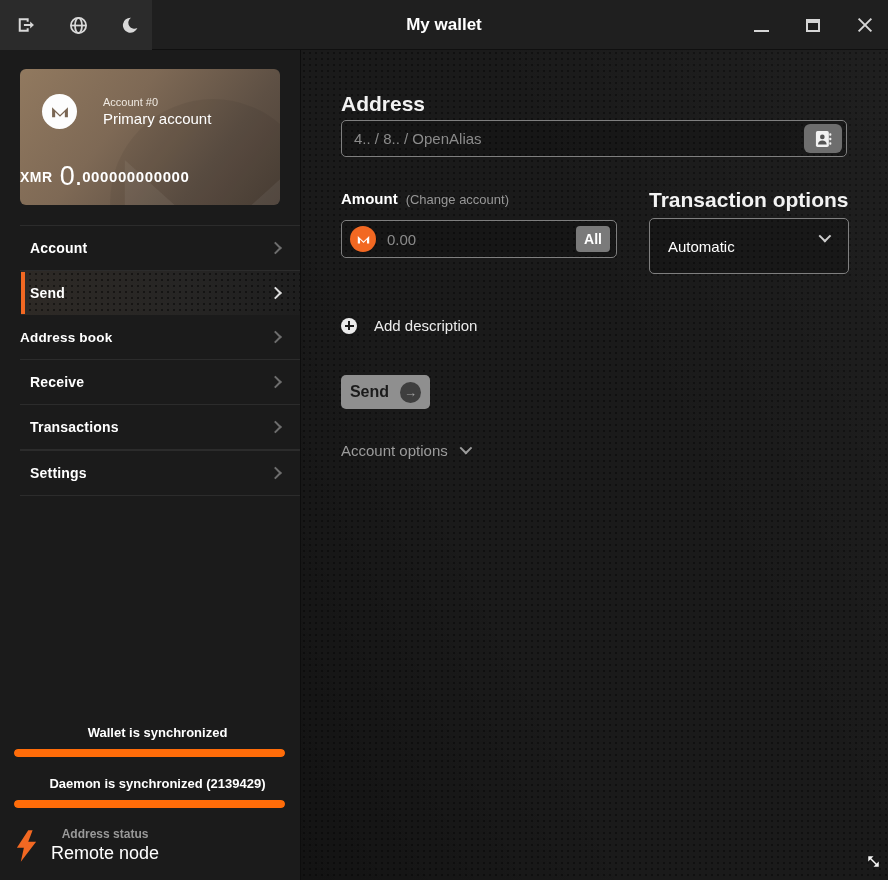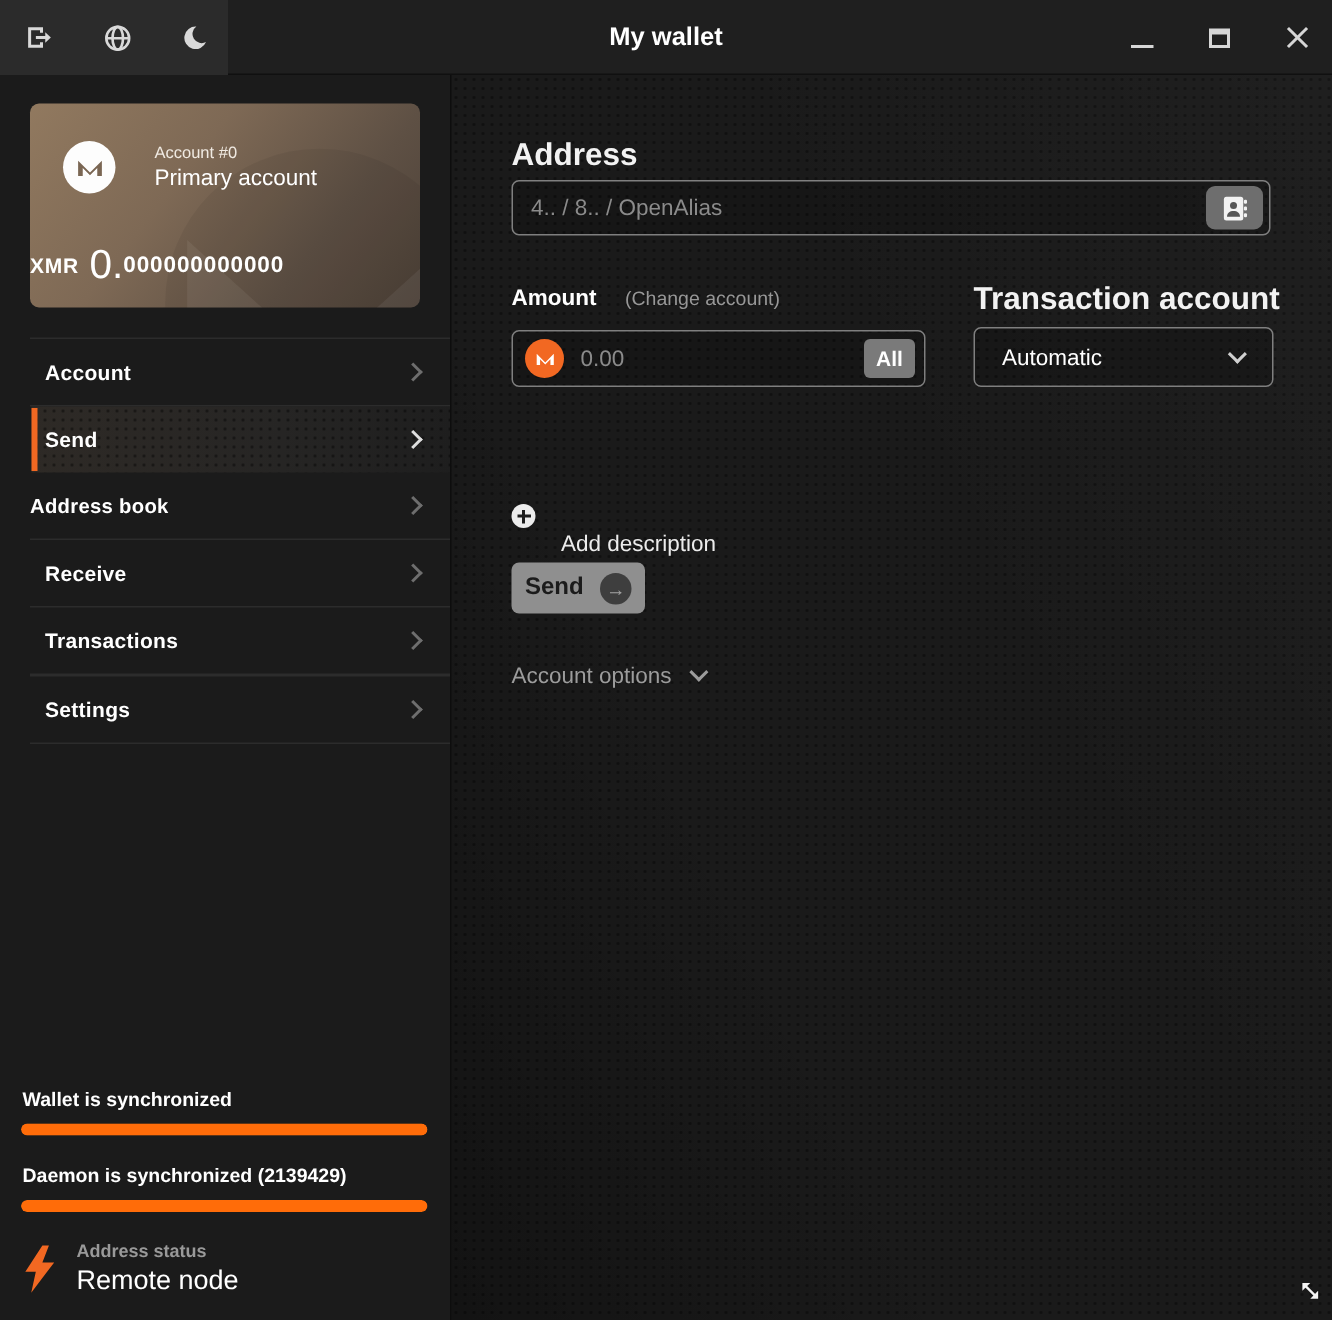--- a/index.html
+++ b/index.html
@@ -58,40 +58,40 @@
     width:4px; background:#f26822; z-index:2; }
   .menu-item.active::after { content:""; position:absolute; left:21px; right:0; top:0; bottom:0;
     background:
       radial-gradient(rgba(0,0,0,.45) .8px, rgba(0,0,0,0) 1.1px),
       linear-gradient(90deg,#2e2a26 0%,#262524 60%,#1e1e1e 100%);
     background-size:6px 6px, auto; }
   .menu-item.active .chev { border-color:#dedede; z-index:3; }
   .menu-item > span { position:relative; z-index:3; }
 
   
-  .status { position:absolute; left:0; right:0; bottom:0; padding-bottom:10px; }
+  .status { position:absolute; left:0; right:0; bottom:0; padding-bottom:10px;text-align:center; }
   .sync-label { margin:0 0 9px 15px; font-size:13px; font-weight:bold; color:#fff; }
   .bar { margin:0 0 19px 14px; width:271px; height:8px; border-radius:4px; background:#3a2a1d; overflow:hidden; }
   .bar-fill { height:100%; border-radius:4px; background:#ff6c09; }
   .network { display:flex; align-items:center; gap:14px; margin:19px 0 6px 16px; }
   .net-text .net-label { font-size:12px; font-weight:bold; color:#999999; margin-bottom:2px; }
   .net-text .net-value { font-size:18px; font-weight:500; color:#fff; }
 
   
   .main { position:absolute; left:300px; top:50px; right:0; bottom:0;
     background-color:#1a1a1a; border-left:1px solid #0d0d0d;
     background-image:
       linear-gradient(244deg, rgba(255,255,255,.022) 0%, rgba(255,255,255,0) 42%),
       linear-gradient(64deg, rgba(0,0,0,.28) 0%, rgba(0,0,0,0) 34%),
       radial-gradient(rgba(0,0,0,.38) .8px, rgba(0,0,0,0) 1.1px);
     background-size:auto,auto,6px 6px; }
 
   .field-label { position:absolute; font-size:21px; color:#f2f2f2;font-weight:bold; }
   .addr-label { left:40px; top:42px; }
-  .amount-label-row { position:absolute; left:40px; top:140px; display:flex; align-items:baseline; gap:19px; }
+  .amount-label-row { position:absolute; left:40px; top:140px; display:flex; align-items:baseline; gap:8px; }
   .amount-label { font-size:15px; font-weight:bold; color:#fff; }
   .change-account { font-size:13px; color:#979797; cursor:pointer; }
   .priority-label { left:348px; top:138px; }
 
   .addr-input-wrap { position:absolute; left:40px; top:70px; width:506px; height:37px;
     border:1px solid #7f7f7f; border-radius:5px; background:rgba(0,0,0,.14);
     display:flex; align-items:center; }
   .addr-input-wrap input { flex:1; height:100%; background:transparent; border:none; outline:none;
     color:#fff; font-size:15px; padding:0 10px 0 12px; font-family:"Liberation Sans",sans-serif; }
   input::placeholder { color:#8b8b8b; opacity:1; }
@@ -102,33 +102,33 @@
     border:1px solid #7f7f7f; border-radius:5px; background:rgba(0,0,0,.14);
     display:flex; align-items:center; }
   .xmr-icon { width:26px; height:26px; border-radius:50%; background:#f26822; margin:0 0 0 8px;
     display:flex; align-items:center; justify-content:center; flex:0 0 auto; }
   .amount-wrap input { flex:1; min-width:0; height:100%; background:transparent; border:none; outline:none;
     color:#fff; font-size:15px; padding:0 8px 0 11px; font-family:"Liberation Sans",sans-serif; }
   .all-btn { width:34px; height:26px; margin-right:6px; border-radius:4px; background:#7a7a7a;
     color:#fff; font-size:14px; font-weight:bold; display:flex; align-items:center; justify-content:center;
     cursor:pointer; flex:0 0 auto; }
 
-  .priority-select { position:absolute; left:348px; top:168px; width:200px; height:40px;
+  .priority-select { position:absolute; left:348px; top:168px; width:200px; height:56px;
     border:1px solid #7f7f7f; border-radius:5px; background:rgba(0,0,0,.14);
     display:flex; align-items:center; padding-left:18px; font-size:15px; color:#fff; cursor:pointer; }
   .chev-down { width:9px; height:9px; border-right:2px solid #cfcfcf; border-bottom:2px solid #cfcfcf;
     transform:rotate(45deg) translateY(-2px); }
   .priority-select .chev-down { position:absolute; right:20px; top:14px; }
 
   .add-desc { position:absolute; left:40px; top:267px; display:flex; align-items:center; gap:17px; cursor:pointer; }
   .plus-icon { width:16px; height:16px; border-radius:50%; background:#ececec; position:relative; }
   .plus-icon::before, .plus-icon::after { content:""; position:absolute; background:#1d1d1d; }
   .plus-icon::before { left:7px; top:3.5px; width:2px; height:9px; }
   .plus-icon::after  { left:3.5px; top:7px; width:9px; height:2px; }
-  .add-desc-label { font-size:15px; color:#ececec;margin-top:37px; }
+  .add-desc-label { font-size:15px; color:#ececec; }
 
   .send-btn { position:absolute; left:40px; top:325px; width:89px; height:34px;
     background:#8f8f8f; border-radius:5px; display:flex; align-items:center; justify-content:center;
     gap:11px; cursor:pointer; }
   .send-label { font-size:16px; font-weight:bold; color:#1b1b1b; }
   .send-arrow { width:21px; height:21px; border-radius:50%; background:#3e3e3e;
     color:#a3a3a3; font-size:13px; font-weight:bold; display:flex; align-items:center; justify-content:center; }
 
   .adv-options { position:absolute; left:40px; top:392px; display:flex; align-items:center; gap:12px;
     font-size:15px; color:#9c9c9c; cursor:pointer; }
@@ -279,21 +279,21 @@
   <div class="amount-wrap">
     <div class="xmr-icon">
       <svg width="15" height="15" viewBox="0 0 100 100">
         <path d="M12 76 V26 L50 64 88 26 V76 H73 V50 L50 73 27 50 V76 Z" fill="#ffffff"></path>
       </svg>
     </div>
     <input type="text" placeholder="0.00" style="">
     <div class="all-btn">All</div>
   </div>
 
-  <div class="field-label priority-label">Transaction account</div>
+  <div class="field-label priority-label">Transaction options</div>
   <div class="priority-select">
     <span>Automatic</span>
     <i class="chev-down"></i>
   </div>
 
   <div class="add-desc">
     <div class="plus-icon"></div>
     <span class="add-desc-label">Add description</span>
   </div>
 

